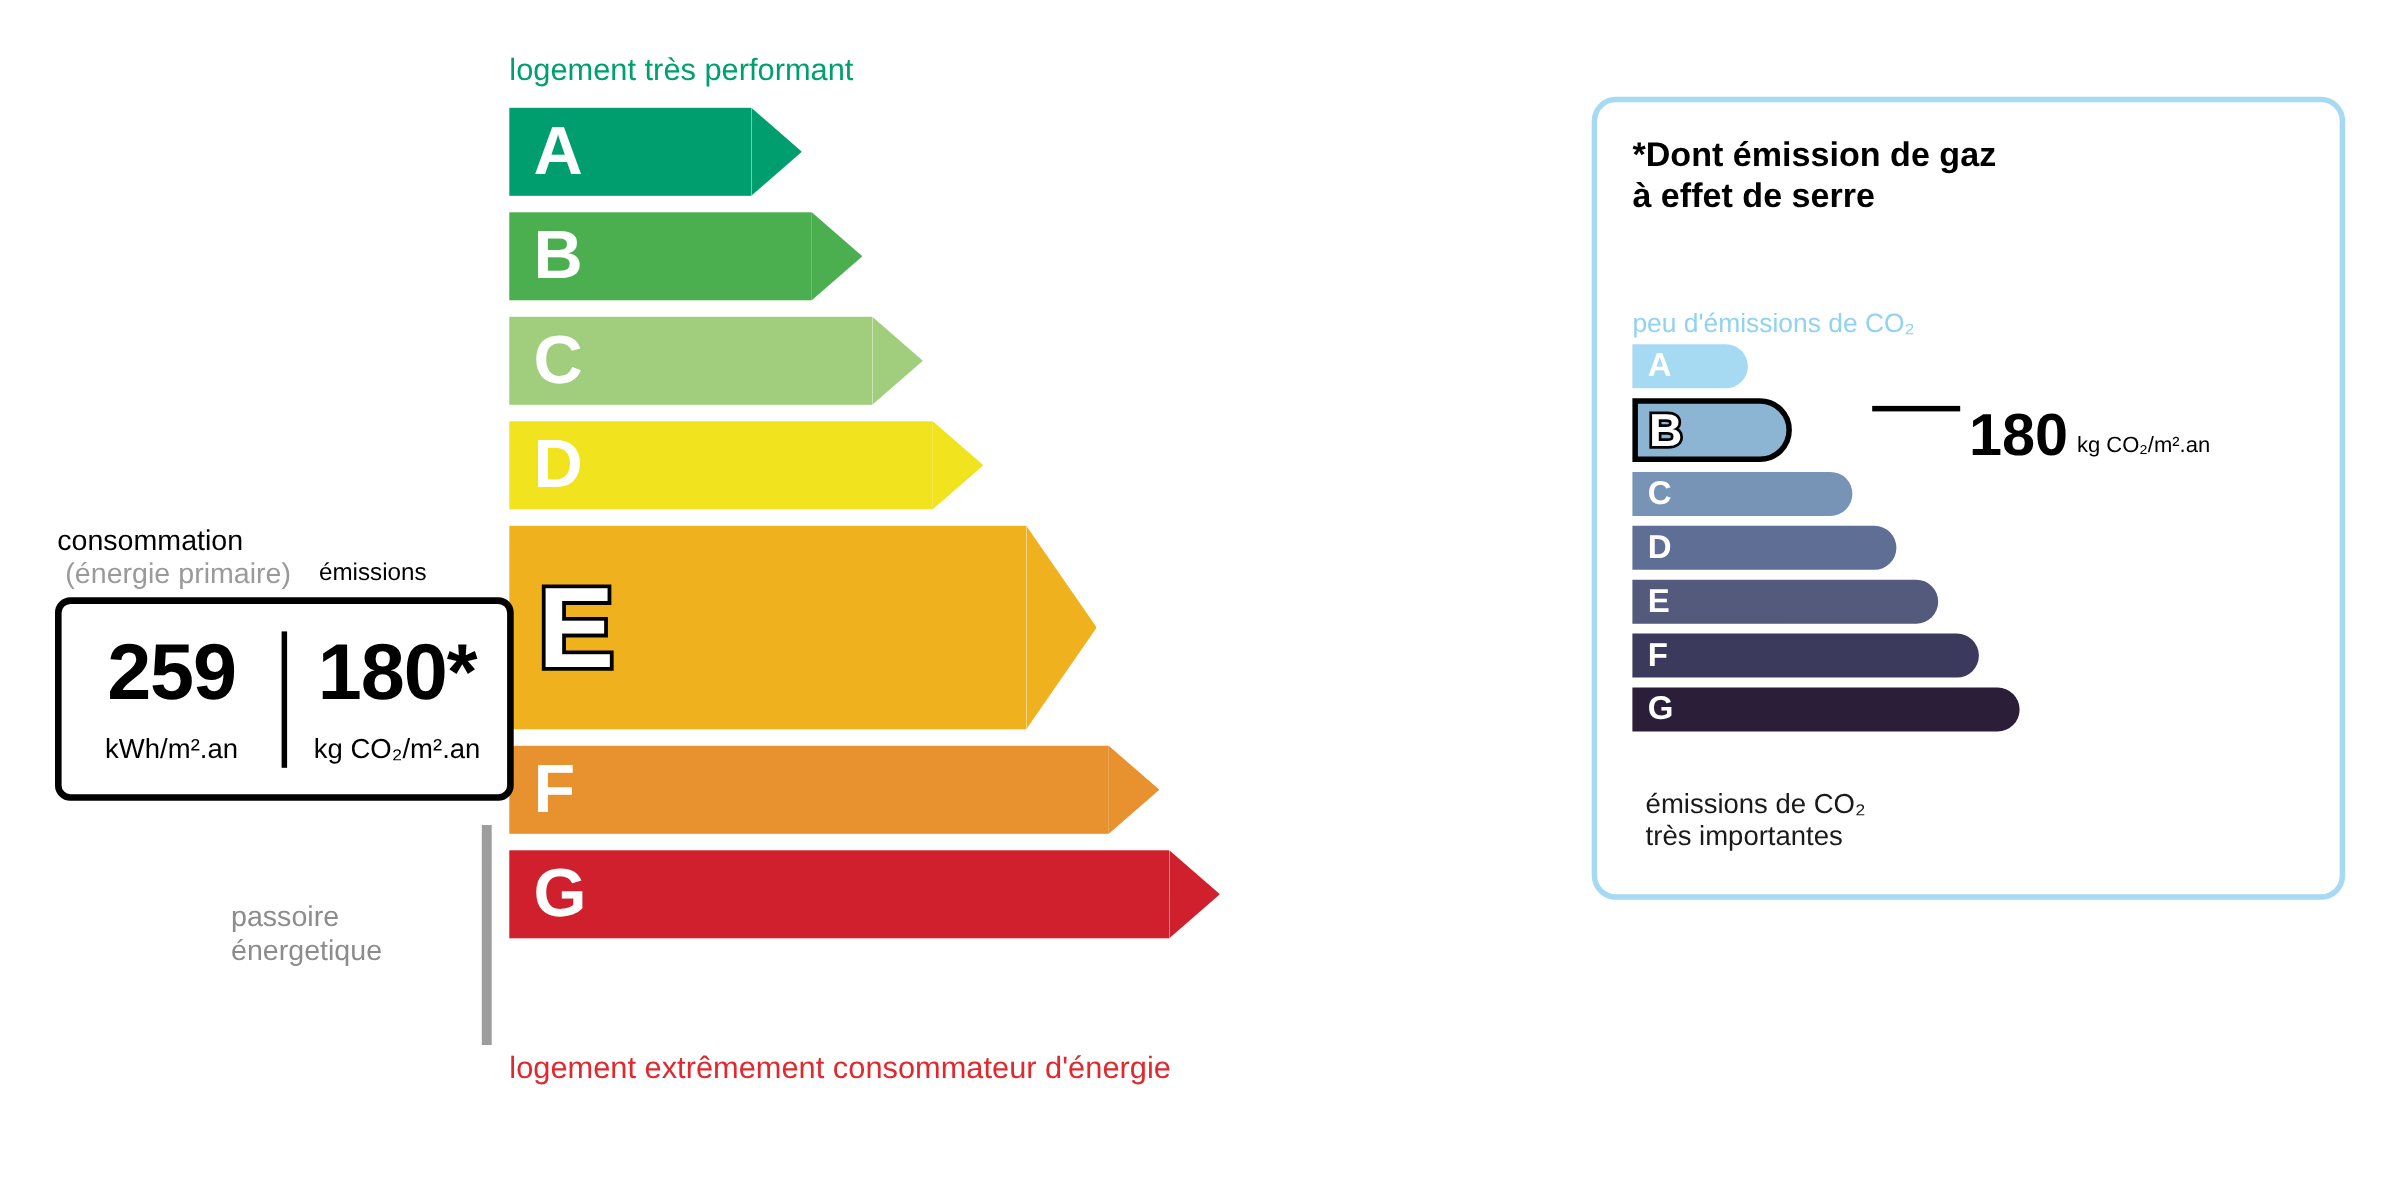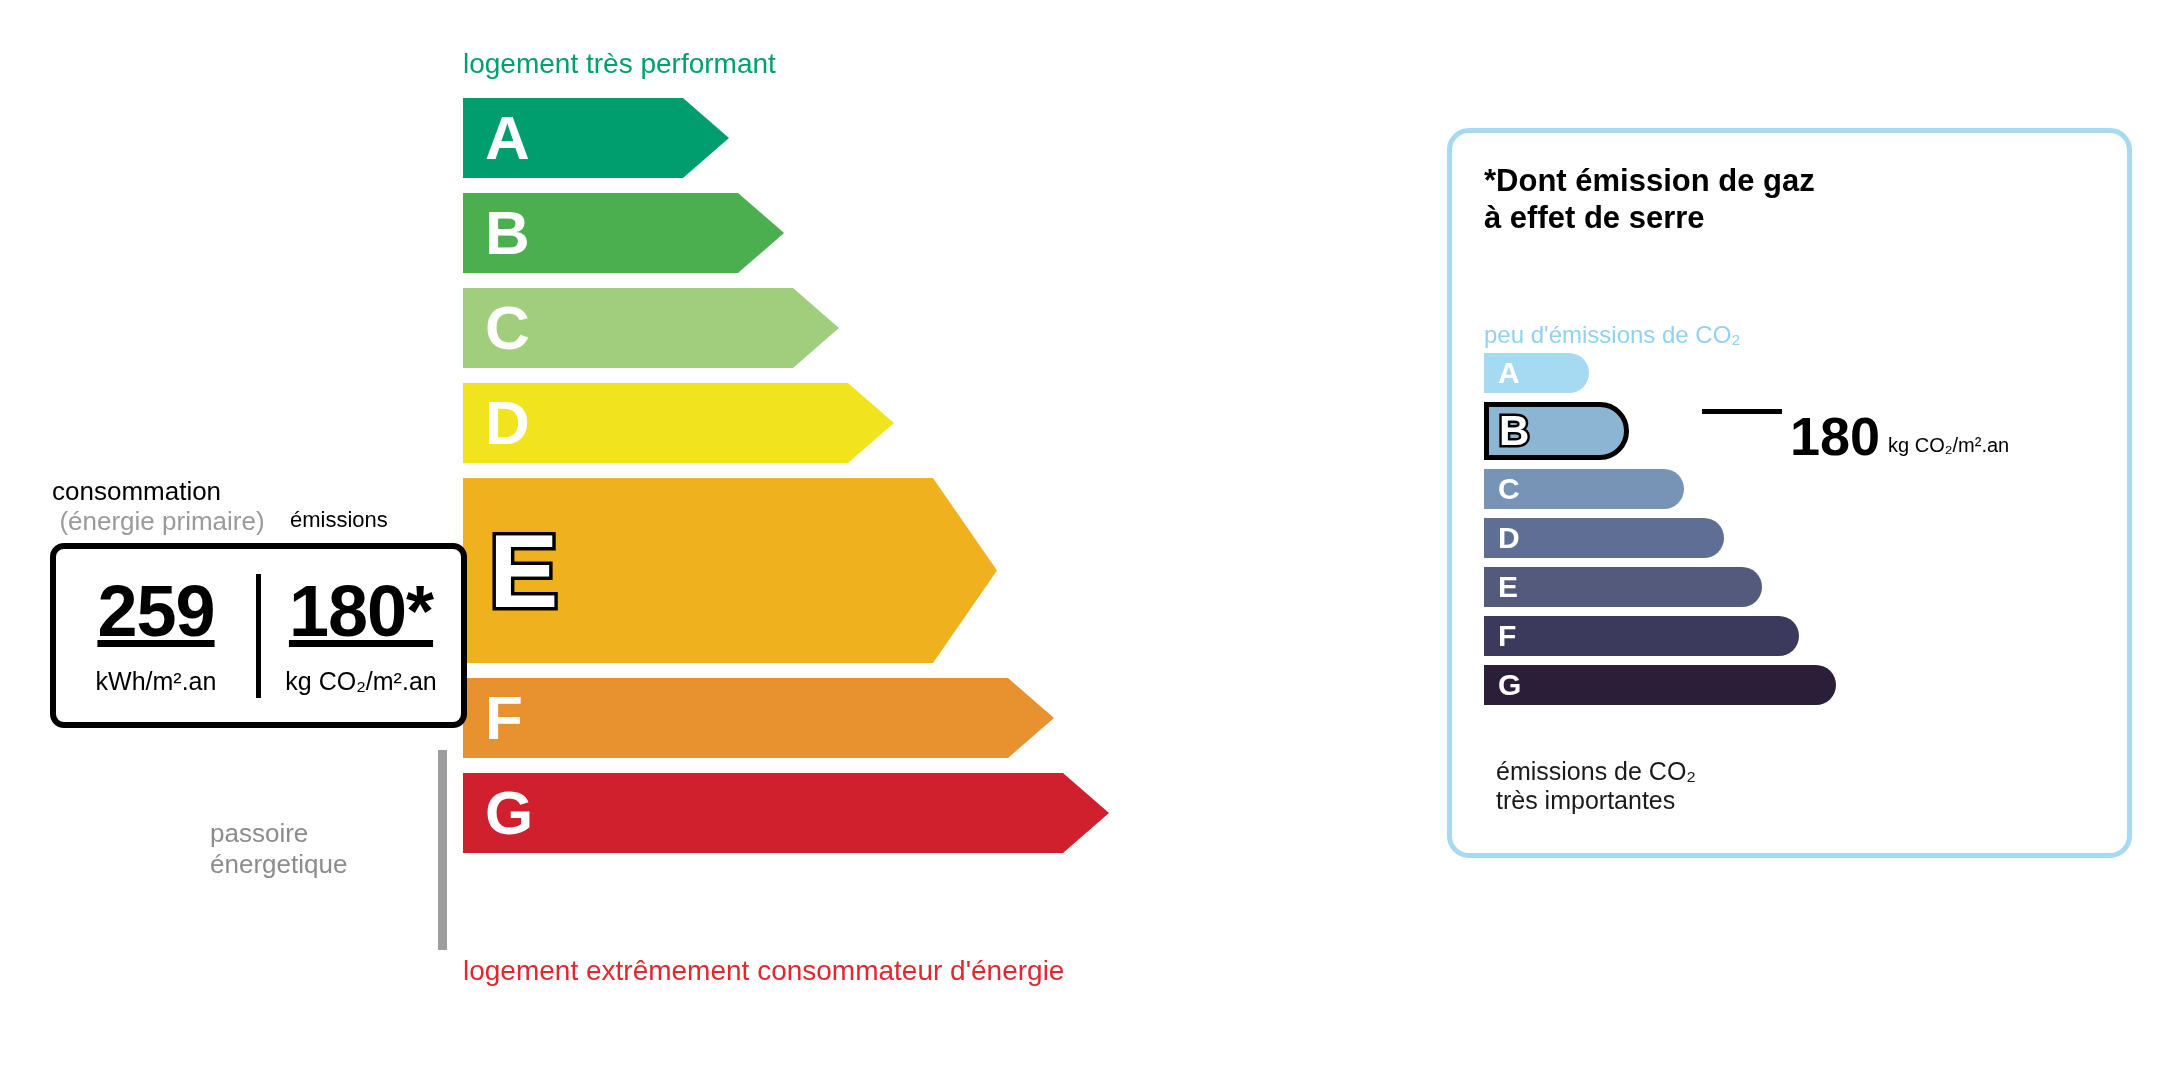--- a/index.html
+++ b/index.html
@@ -104,21 +104,20 @@
     flex: 1;
     text-align: center;
     padding: 0 6px;
   }
   .value-num {
     font-size: 72px;
     font-weight: bold;
     line-height: 1.0;
     color: #000;
     letter-spacing: -1px;
-    text-decoration: underline;
   }
   .value-unit {
     font-size: 25px;
     color: #000;
     margin-top: 20px;
     white-space: nowrap;
   }
   #value-divider {
     width: 5px;
     height: 124px;
@@ -172,21 +171,20 @@
   }
 
   
   #co2-panel {
     position: absolute;
     left: 1447px; top: 88px;
     width: 685px; height: 730px;
     border: 5px solid #A5DAF2;
     border-radius: 22px;
     background: #ffffff;
-    margin-top: 40px;
   }
   #co2-title {
     position: absolute;
     left: 32px; top: 30px;
     font-size: 31px;
     font-weight: bold;
     color: #000;
     line-height: 1.18;
   }
   #co2-top-caption {

